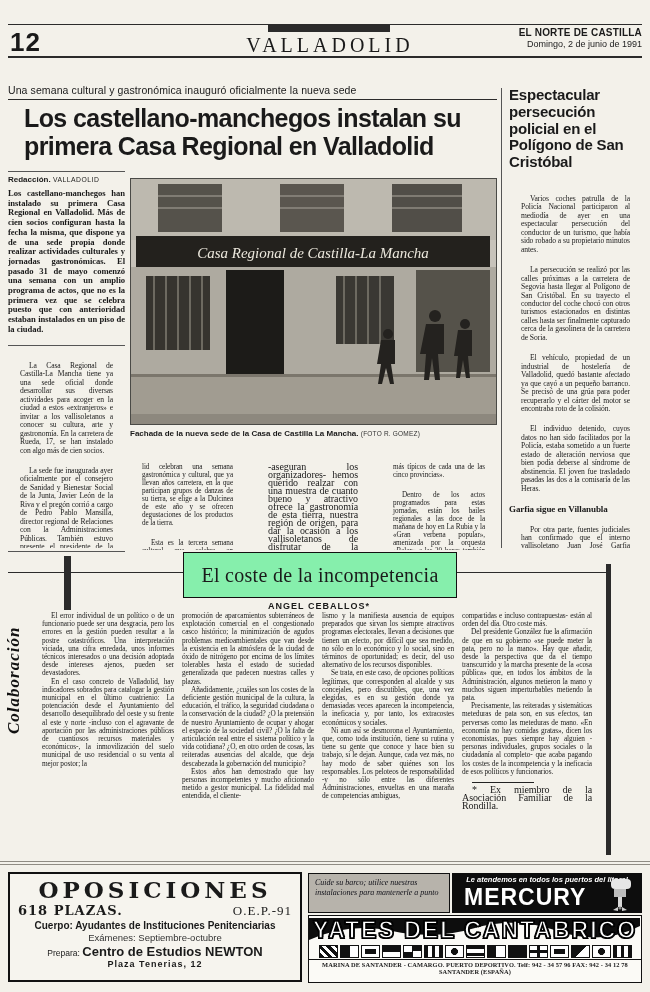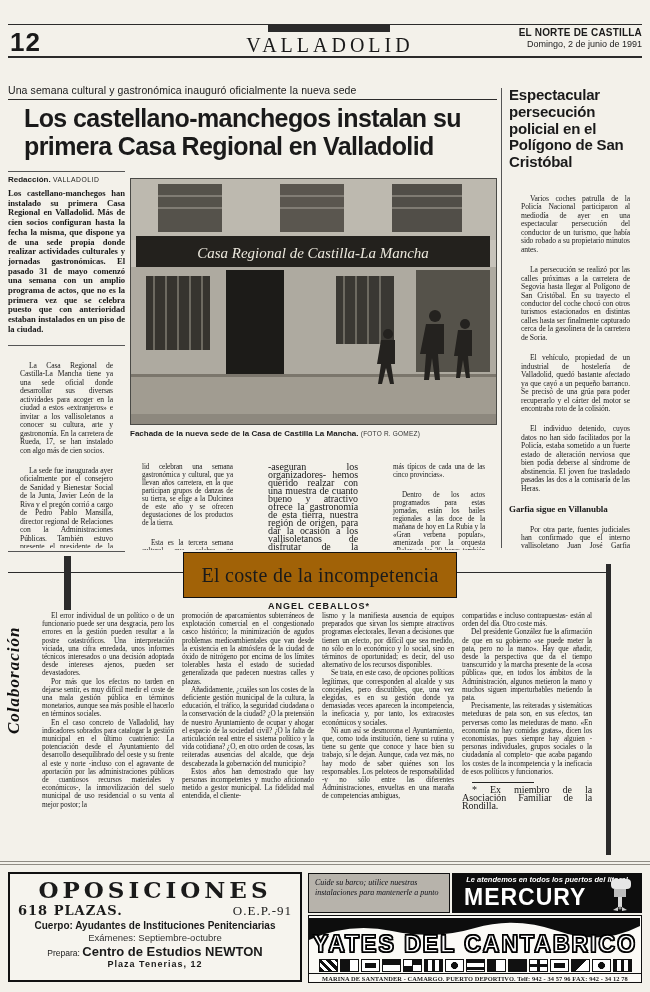--- a/index.html
+++ b/index.html
@@ -27,21 +27,21 @@
   .body-text p{margin:12px;text-indent:9px;}
   .body-text p.noind{text-indent:0;}
   .body-text h4{margin:3px 0 1px 0;font-size:9px;font-weight:bold;text-indent:0;}
 
   .rs-headline{font-family:"Liberation Sans",sans-serif;font-weight:bold;font-size:15px;line-height:16.8px;letter-spacing:-0.2px;}
 
   .caption{font-family:"Liberation Sans",sans-serif;font-size:8px;font-weight:bold;}
   .caption .credit{font-weight:normal;font-size:6.5px;color:#333;letter-spacing:.2px;}
 
   
-  .op-headbox{border:1.3px solid #111;display:flex;align-items:center;justify-content:center;background:#a16207;}
+  .op-headbox{border:1.3px solid #111;display:flex;align-items:center;justify-content:center;background:#86efac;}
   .op-headline{font-family:"Liberation Serif",serif;font-size:20px;letter-spacing:.3px;}
   .op-byline{font-family:"Liberation Sans",sans-serif;font-weight:bold;font-size:9px;letter-spacing:1px;text-align:center;}
   .colab{writing-mode:vertical-rl;transform:rotate(180deg);font-style:italic;font-weight:bold;
          font-family:"Liberation Serif",serif;font-size:17px;letter-spacing:1px;color:#111;}
   .op-col{font-size:7.3px;line-height:8.2px;text-align:justify;letter-spacing:-0.08px;overflow:hidden;}
   .op-col p{margin:0;text-indent:9px;}
   .op-col p.noind{text-indent:0;}
   .fn-rule{width:62px;height:1px;background:#222;margin:6px 0 3px 10px;}
   .footnote{font-size:10px;line-height:8px;text-indent:10px;font-family:Liberation Serif, serif;}
 
@@ -58,21 +58,21 @@
   .ad-addr{font-family:"Liberation Sans",sans-serif;font-weight:bold;font-size:9px;letter-spacing:1px;}
 
   .cuide-box{background:#b7b3ab;border:1px solid #111;font-style:italic;font-size:8px;line-height:9.5px;
              padding:4px 6px;box-sizing:border-box;color:#101018;}
   .black-panel{background:#0d0d0d;color:#fff;box-sizing:border-box;padding:2px 4px;}
   .panel-banner{font-family:"Liberation Sans",sans-serif;font-style:italic;font-weight:bold;font-size:7.5px;text-align:center;}
   .mercury{font-family:"Liberation Sans",sans-serif;font-weight:bold;font-size:23px;letter-spacing:1px;line-height:26px;padding-left:8px;}
   .yates-box{border:1.5px solid #111;background:#fbfaf6;box-sizing:border-box;overflow:hidden;position:relative;}
   .yates-text{position:relative;z-index:2;font-family:"Liberation Sans",sans-serif;font-weight:bold;font-size:23px;
               letter-spacing:2px;text-align:center;color:#fff;-webkit-text-stroke:1.3px #000;
-              text-shadow:1px 1px 0 #000,-1px -1px 0 #000,1px -1px 0 #000,-1px 1px 0 #000;margin-top:15px;}
+              text-shadow:1px 1px 0 #000,-1px -1px 0 #000,1px -1px 0 #000,-1px 1px 0 #000;margin-top:1px;}
   .flags-row{position:relative;z-index:2;display:flex;gap:2px;justify-content:center;margin-top:1px;}
   .flag{width:19px;height:13px;border:1px solid #111;box-sizing:border-box;background:#fff;position:relative;}
   .f-diag{background:repeating-linear-gradient(45deg,#111 0 3px,#fff 3px 6px);}
   .f-diag2{background:linear-gradient(135deg,#111 50%,#fff 50%);}
   .f-vsplit{background:linear-gradient(90deg,#111 50%,#fff 50%);}
   .f-hsplit{background:linear-gradient(#111 50%,#fff 50%);}
   .f-checker{background:conic-gradient(#111 25%,#fff 0 50%,#111 0 75%,#fff 0);}
   .f-bars{background:repeating-linear-gradient(90deg,#111 0 3px,#fff 3px 7px);}
   .f-hbars{background:repeating-linear-gradient(#111 0 3px,#fff 3px 7px);}
   .f-dot{background:radial-gradient(circle at 50% 50%,#111 34%,#fff 36%);}
@@ -199,21 +199,20 @@
   <div class="rule" style="left:8px;top:572px;width:175px;height:1px;"></div>
   <div class="rule" style="left:455px;top:572px;width:151px;height:1px;"></div>
   <div class="abs op-byline" style="left:183px;top:601px;width:272px;">ANGEL CEBALLOS*</div>
 
   <div class="abs colab" style="left:4px;top:556px;height:178px;width:32px;">Colaboración</div>
   <div class="rule" style="left:64px;top:556px;width:7px;height:54px;"></div>
   <div class="rule" style="left:606px;top:564px;width:5px;height:291px;"></div>
 
   <div class="abs op-col" style="left:42px;top:612px;width:132px;height:247px;">
     <p>El error individual de un político o de un funcionario puede ser una desgracia, pero los errores en la gestión pueden resultar a la postre catastróficos. Una interpretación viciada, una cifra enredada, unos informes técnicos interesados o una decisión adoptada desde intereses ajenos, pueden ser devastadores.</p>
-    <p>Por más que los efectos no tarden en dejarse sentir, es muy difícil medir el coste de una mala gestión pública en términos monetarios, aunque sea más posible el hacerlo en términos sociales.</p>
     <p>En el caso concreto de Valladolid, hay indicadores sobrados para catalogar la gestión municipal en el último cuatrienio: La potenciación desde el Ayuntamiento del desarrollo desequilibrado del oeste y su frente al este y norte -incluso con el agravante de aportación por las administraciones públicas de cuantiosos recursos materiales y económicos-, la inmovilización del suelo municipal de uso residencial o su venta al mejor postor; la</p>
   </div>
   <div class="abs op-col" style="left:182px;top:612px;width:132px;height:247px;">
     <p class="noind">promoción de aparcamientos subterráneos de explotación comercial en el congestionado casco histórico; la minimización de agudos problemas medioambientales que van desde la existencia en la atmósfera de la ciudad de óxido de nitrógeno por encima de los límites tolerables hasta el estado de suciedad generalizada que padecen nuestras calles y plazas.</p>
     <p>Añadidamente, ¿cuáles son los costes de la deficiente gestión municipal de la cultura, la educación, el tráfico, la seguridad ciudadana o la conservación de la ciudad? ¿O la pretensión de nuestro Ayuntamiento de ocupar y ahogar el espacio de la sociedad civil? ¿O la falta de articulación real entre el sistema político y la vida cotidiana? ¿O, en otro orden de cosas, las reiteradas ausencias del alcalde, que deja descabezada la gobernación del municipio?</p>
     <p>Estos años han demostrado que hay personas incompetentes y mucho aficionado metido a gestor municipal. La fidelidad mal entendida, el cliente-</p>
   </div>
   <div class="abs op-col" style="left:322px;top:612px;width:132px;height:247px;">
     <p class="noind">lismo y la manifiesta ausencia de equipos preparados que sirvan los siempre atractivos programas electorales, llevan a decisiones que tienen un efecto, por difícil que sea medido, no sólo en lo económico y lo social, sino en términos de oportunidad; es decir, del uso alternativo de los recursos disponibles.</p>
     <p>Se trata, en este caso, de opciones políticas legítimas, que corresponden al alcalde y sus concejales, pero discutibles, que, una vez elegidas, es en su gestión donde ya demasiadas veces aparecen la incompetencia, la ineficacia y, por tanto, los extracostes económicos y sociales.</p>

